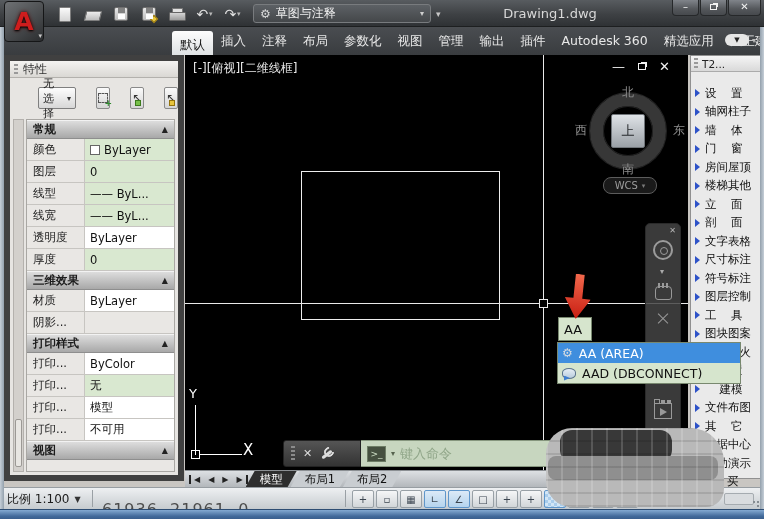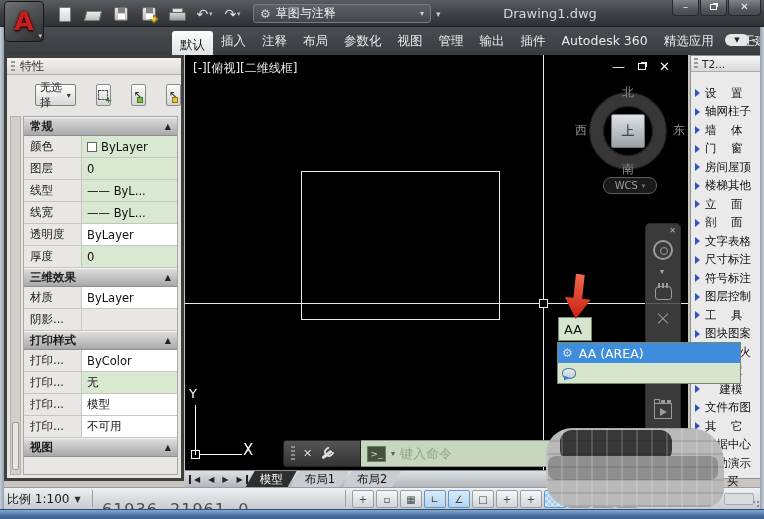--- a/index.html
+++ b/index.html
@@ -55,21 +55,21 @@
 
   
   .workspace-bg{position:absolute;left:4px;top:55px;width:756px;height:432px;background:#c9c6c2;}
   .frame-l{position:absolute;left:0;top:27px;width:4px;height:482px;background:linear-gradient(90deg,#c6cfd8,#93a0ac);}
   .frame-r{position:absolute;right:0;top:27px;width:4px;height:482px;background:linear-gradient(270deg,#c6cfd8,#93a0ac);}
   .frame-b{position:absolute;left:0;top:509px;width:764px;height:10px;
     background:linear-gradient(#84aad2,#41699a 70%,#3a5f8d);border-top:1px solid #2d4d73;}
 
   
   .props{position:absolute;left:4px;top:55px;width:180px;height:426px;background:#e7e5e2;
-    border:3px solid #404040;}
+    border:6px solid #404040;}
   .phead{height:17px;background:linear-gradient(#f4f3f1,#dad8d4);border-bottom:1px solid #b3b1ad;
     display:flex;align-items:center;padding-left:4px;gap:5px;}
   .grip{width:4px;height:11px;background:repeating-linear-gradient(#9a9a9a 0 2px,transparent 2px 4px);}
   .ptitle{font-size:12px;color:#333;}
   .ptools{position:absolute;left:0;top:18px;width:100%;height:38px;display:flex;align-items:center;
     padding:0 0 0 28px;gap:20px;}
   .psel{width:64px;height:22px;background:linear-gradient(#fdfdfd,#d7d7d7);border:1px solid #7f7f7f;
     border-radius:2px;font-size:11px;color:#222;display:flex;align-items:center;padding:0 4px;gap:3px;}
   .psel .caret{margin-left:auto;font-size:8px;color:#333;}
   .pbtn{width:25px;height:22px;background:linear-gradient(#fbfbfb,#d5d5d5);border:1px solid #8a8a8a;
@@ -595,20 +595,21 @@
   </div>
 
   <div class="aa-input">AA</div>
   <div class="aa-list">
     <div class="aa-row sel">
       <span class="aa-gear">⚙</span>
       <span>AA (AREA)</span>
     </div>
     <div class="aa-row">
       <span class="aa-db"></span>
+      <span>AAD (DBCONNECT)</span>
     </div>
   </div>
   <div class="red-arrow"></div>
 
   <div class="mosaic">
     <div class="mz-dark"></div>
     <div class="mz-mid"></div>
     <div class="mz-px"></div>
   </div>
 

